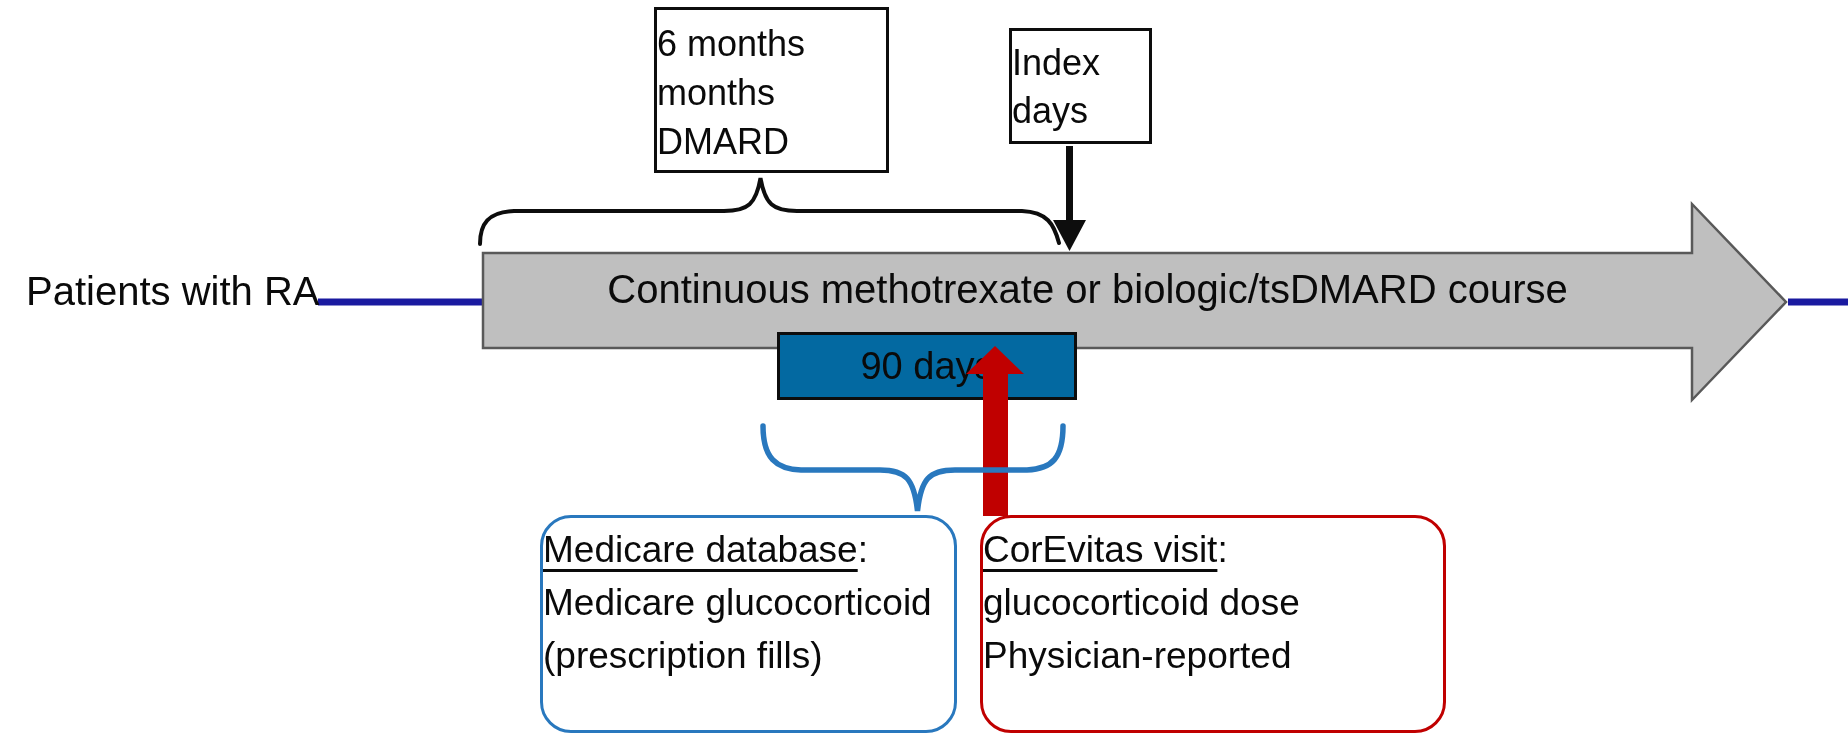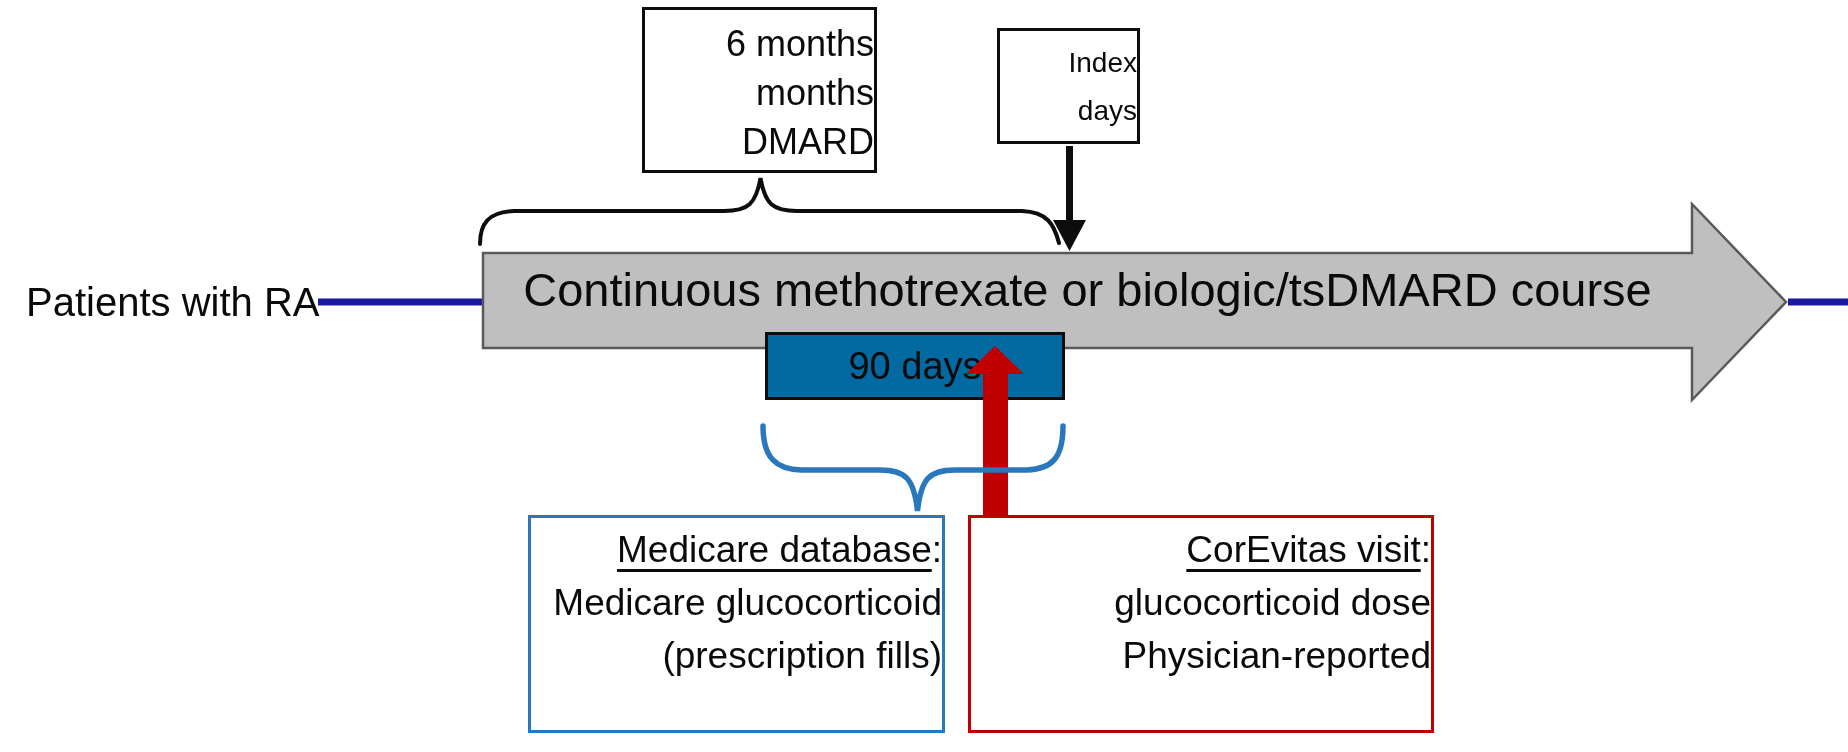--- a/index.html
+++ b/index.html
@@ -9,65 +9,67 @@
     background:#ffffff;
     font-family:"Liberation Sans", sans-serif;
     color:#0a0a0a;
     overflow:hidden;
   }
   .layer{position:absolute;left:0;top:0;width:1848px;height:752px;pointer-events:none;}
   .box{
     position:absolute;
     background:#ffffff;
     box-sizing:border-box;
-    text-align:right;
+    text-align:left;
+    margin-left:12px;
   }
   .plain-label{position:absolute;white-space:nowrap;}
 
   
   #six-months-box{
     left:642px;top:7px;width:235px;height:166px;
     border:3px solid #0d0d0d;
     font-size:36px;line-height:49px;
     padding-top:9px;
   }
   #index-box{
     left:997px;top:28px;width:143px;height:116px;
     border:3px solid #0d0d0d;
-    font-size:28px;line-height:48px;
+    font-size:36px;line-height:48px;
     padding-top:8px;
   }
 
   
   #patients-label{
-    left:26px;top:280px;
+    left:26px;top:269px;
     font-size:40px;
   }
 
   
   #timeline-label{
     position:absolute;left:483px;top:253px;width:1209px;height:73px;
     display:flex;align-items:center;justify-content:center;
-    font-size:47px;
+    font-size:40px;
   }
 
   
   #ninety-days-box{
     left:765px;top:332px;width:300px;height:68px;
     background:#0369a1;
     border:3px solid #0d0d0d;
     display:flex;align-items:center;justify-content:center;
     font-size:38px;
   }
 
   
   .bottom-box{
     top:515px;height:218px;
     font-size:37px;line-height:53px;
     padding-top:5px;
+    border-radius:31px;
   }
   #medicare-box{
     left:528px;width:417px;
     border:3px solid #2978BE;
   }
   #corevitas-box{
     left:968px;width:466px;
     border:3px solid #C00000;
   }
   .box-heading{

